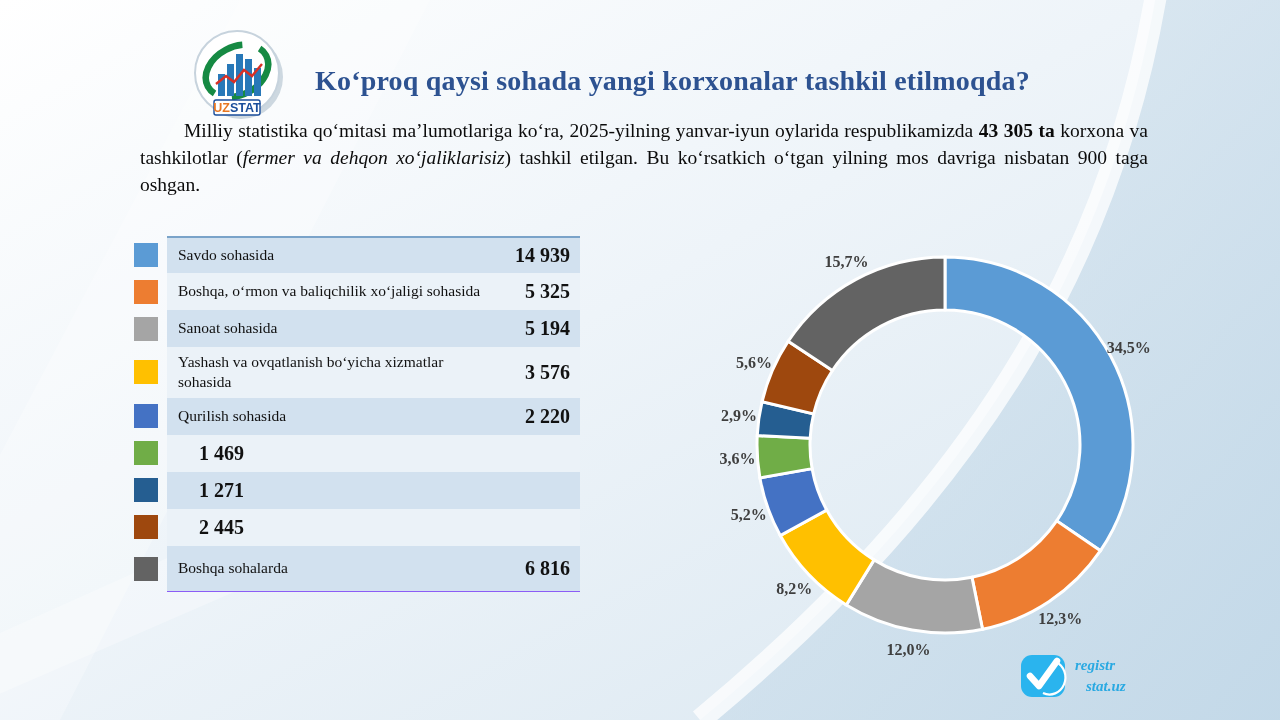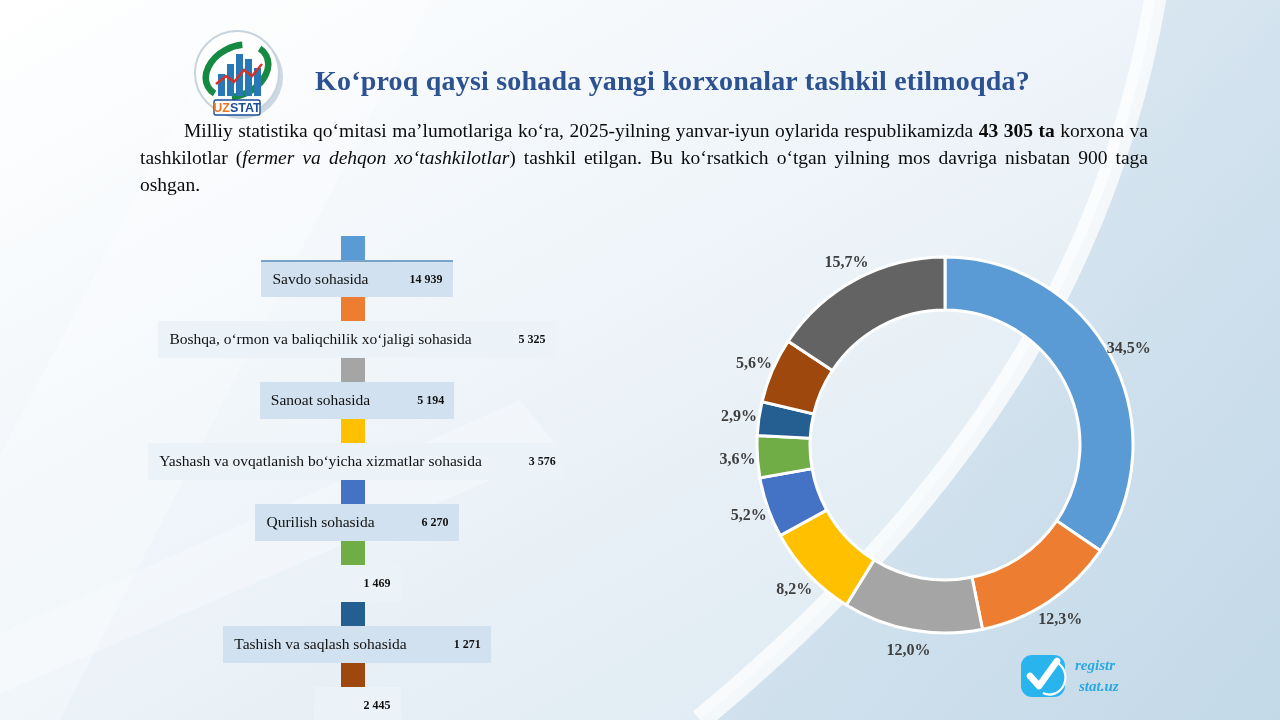--- a/index.html
+++ b/index.html
@@ -13,41 +13,41 @@
     font-size:28px;font-weight:bold;color:#2d5291;letter-spacing:.2px;}
 
   
   .intro{position:absolute;left:140px;top:118px;width:1008px;margin:0;
     font-size:19.5px;line-height:1.38;color:#0b0b0b;text-align:justify;text-indent:44px;}
   .intro b{font-weight:bold;}
   .intro i{font-style:italic;}
 
   
   .legend-table{position:absolute;left:134px;top:236px;width:446px;}
-  .lrow{display:flex;align-items:center;flex-direction:column;}
+  .lrow{display:flex;align-items:center;}
   .sw{width:24px;height:24px;margin-right:9px;flex:0 0 24px;}
   .cell{flex:1;display:flex;align-items:center;justify-content:space-between;
     box-sizing:border-box;min-height:37px;padding:5px 10px 5px 11px;}
   .lrow:nth-child(odd) .cell{background:#d2e1ef;}
   .lrow:nth-child(even) .cell{background:#ebf2f8;}
   .lrow:first-child .cell{border-top:2px solid #7aa3c9;}
   .lrow:last-child .cell{border-bottom:1px solid #8b5cf6;min-height:46px;}
   .lbl{flex:1;font-size:15.5px;line-height:1.32;color:#111;padding-right:8px;}
-  .val{width:66px;text-align:right;font-size:12px;font-weight:bold;color:#111;white-space:nowrap;}
+  .val{width:66px;text-align:right;font-size:20px;font-weight:bold;color:#111;white-space:nowrap;}
 
   
   .donut-wrap{position:absolute;left:705px;top:218px;width:480px;height:466px;}
   .donut-wrap text{font-family:"Liberation Serif","DejaVu Serif",serif;
     font-size:16px;font-weight:bold;fill:#3f3f3f;}
 
   
   .registr{position:absolute;left:1020px;top:652px;display:flex;align-items:center;}
   .registr-text{margin-left:5px;font-style:italic;font-weight:bold;
     font-size:15px;line-height:21px;color:#29a9e2;}
-  .registr-text .l2{margin-left:4px;}
+  .registr-text .l2{margin-left:11px;}
 </style>
 </head>
 <body>
 
 <div class="slide">
 
   <svg class="bg" width="1280" height="720" viewBox="0 0 1280 720">
     <defs>
       <linearGradient id="gBase" x1="0" y1="0" x2="1" y2="1">
         <stop offset="0" stop-color="#ffffff"></stop>
@@ -79,21 +79,21 @@
       <rect x="57" y="31" width="7" height="37" fill="#2878b8"></rect>
       <rect x="66" y="40" width="7" height="28" fill="#2878b8"></rect>
       <polyline points="28,56 38,48 46,54 56,42 64,48 74,36" fill="none" stroke="#d93025" stroke-width="2.4"></polyline>
     </g>
     <rect x="26" y="72" width="46" height="15" rx="2" fill="#ffffff" stroke="#1b4e9b" stroke-width="1.4"></rect>
     <text x="49" y="84" text-anchor="middle" font-family="Liberation Sans, sans-serif" font-size="12.5" font-weight="bold"><tspan fill="#e87722">UZ</tspan><tspan fill="#1b4e9b">STAT</tspan></text>
   </svg>
 
   <h1 class="page-title">Ko‘proq qaysi sohada yangi korxonalar tashkil etilmoqda?</h1>
 
-  <p class="intro"><span>Milliy statistika qo‘mitasi ma’lumotlariga ko‘ra, 2025-yilning yanvar-iyun oylarida respublikamizda </span><b>43 305 ta</b><span> korxona va tashkilotlar (</span><i>fermer va dehqon xo‘tashkilotlar</i><span>) tashkil etilgan. Bu ko‘rsatkich o‘tgan yilning mos davriga nisbatan 900 taga oshgan.</span></p>
+  <p class="intro"><span>Milliy statistika qo‘mitasi ma’lumotlariga ko‘ra, 2025-yilning yanvar-iyun oylarida respublikamizda </span><b>43 305 ta</b><span> korxona va tashkilotlar (</span><i>fermer va dehqon xo‘jaliklarisiz</i><span>) tashkil etilgan. Bu ko‘rsatkich o‘tgan yilning mos davriga nisbatan 900 taga oshgan.</span></p>
 
   <div class="legend-table" id="legend-table">
       <div class="lrow">
         <div class="sw" style="background: rgb(91, 155, 213);"></div>
         <div class="cell">
           <div class="lbl">Savdo sohasida</div>
           <div class="val">14 939</div>
         </div>
       </div>
       <div class="lrow">
@@ -114,33 +114,32 @@
         <div class="sw" style="background: rgb(255, 192, 0);"></div>
         <div class="cell">
           <div class="lbl">Yashash va ovqatlanish bo‘yicha xizmatlar sohasida</div>
           <div class="val">3 576</div>
         </div>
       </div>
       <div class="lrow">
         <div class="sw" style="background: rgb(68, 114, 196);"></div>
         <div class="cell">
           <div class="lbl">Qurilish  sohasida</div>
-          <div class="val">6 270</div>
+          <div class="val">2 220</div>
         </div>
       </div>
       <div class="lrow">
         <div class="sw" style="background: rgb(112, 173, 71);"></div>
         <div class="cell">
           <div class="val">1 469</div>
         </div>
       </div>
       <div class="lrow">
         <div class="sw" style="background: rgb(37, 94, 145);"></div>
         <div class="cell">
-          <div class="lbl">Tashish  va saqlash sohasida</div>
           <div class="val">1 271</div>
         </div>
       </div>
       <div class="lrow">
         <div class="sw" style="background: rgb(158, 72, 14);"></div>
         <div class="cell">
           <div class="val">2 445</div>
         </div>
       </div>
       <div class="lrow">

